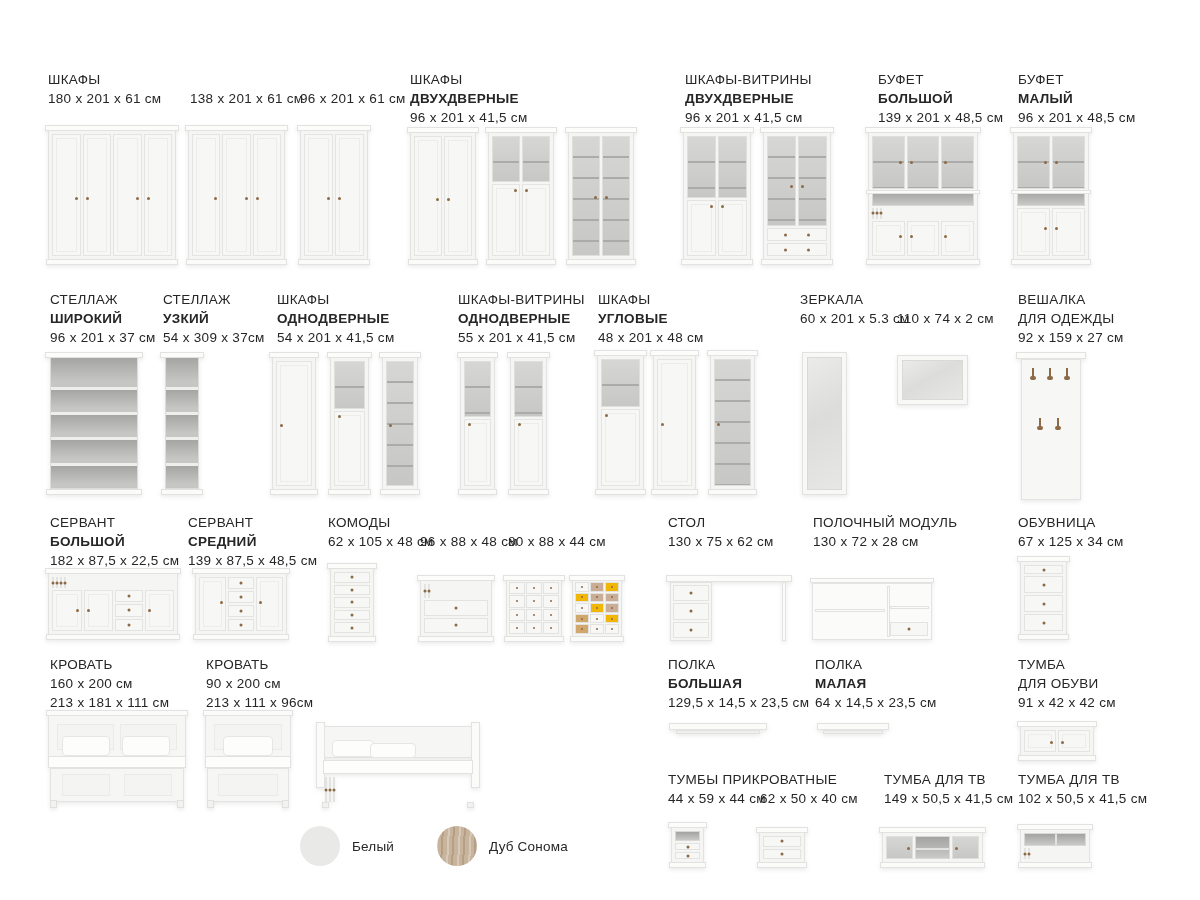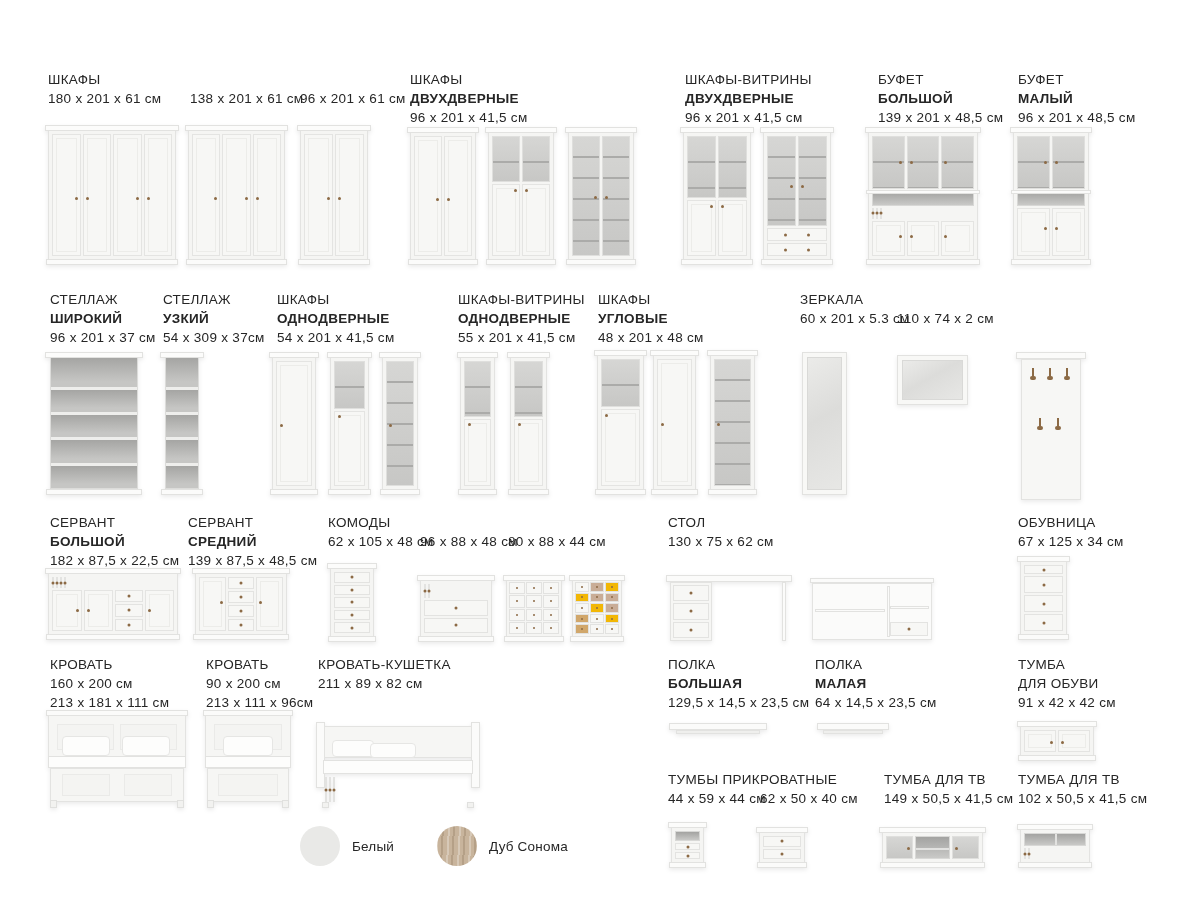--- a/index.html
+++ b/index.html
@@ -307,20 +307,25 @@
   </div>
   <div class="lg" style="left:800px;top:290px">
     <div class="ln">ЗЕРКАЛА</div>
   </div>
   <div class="lg" style="left:800px;top:309px">
     <div class="ld">60 х 201 х 5.3 см</div>
   </div>
   <div class="lg" style="left:897px;top:309px">
     <div class="ld">110 х 74 х 2 см</div>
   </div>
+  <div class="lg" style="left:1018px;top:290px">
+    <div class="ln">ВЕШАЛКА</div>
+    <div class="ln">ДЛЯ ОДЕЖДЫ</div>
+    <div class="ld">92 х 159 х 27 см</div>
+  </div>
 
   <div class="furn" style="left:48px;top:352px;width:92px;height:143px">
     <i class="crown"></i>
     <div class="shelves">
       <b class="sc" style="flex:1.3"></b>
         <b class="sc"></b>
         <b class="sc"></b>
         <b class="sc"></b>
         <b class="sc"></b>
     </div>
@@ -451,20 +456,24 @@
   </div>
   <div class="lg" style="left:420px;top:532px">
     <div class="ld">96 х 88 х 48 см</div>
   </div>
   <div class="lg" style="left:508px;top:532px">
     <div class="ld">80 х 88 х 44 см</div>
   </div>
   <div class="lg" style="left:668px;top:513px">
     <div class="ln">СТОЛ</div>
     <div class="ld">130 х 75 х 62 см</div>
+  </div>
+  <div class="lg" style="left:813px;top:513px">
+    <div class="ln">ПОЛОЧНЫЙ МОДУЛЬ</div>
+    <div class="ld">130 х 72 х 28 см</div>
   </div>
   <div class="lg" style="left:1018px;top:513px">
     <div class="ln">ОБУВНИЦА</div>
     <div class="ld">67 х 125 х 34 см</div>
   </div>
 
   <div class="furn" style="left:48px;top:568px;width:130px;height:72px">
     <i class="crown"></i>
     <div class="fbody" style="flex-direction:column">
       <span class="row" style="height:11px">
@@ -606,24 +615,20 @@
   <div class="lg" style="left:50px;top:655px">
     <div class="ln">КРОВАТЬ</div>
     <div class="ld">160 х 200 см</div>
     <div class="ld">213 х 181 х 111 см</div>
   </div>
   <div class="lg" style="left:206px;top:655px">
     <div class="ln">КРОВАТЬ</div>
     <div class="ld">90 х 200 см</div>
     <div class="ld">213 х 111 х 96см</div>
   </div>
-  <div class="lg" style="left:318px;top:655px">
-    <div class="ln">КРОВАТЬ-КУШЕТКА</div>
-    <div class="ld">211 х 89 х 82 см</div>
-  </div>
   <div class="lg" style="left:668px;top:655px">
     <div class="ln">ПОЛКА</div>
     <div class="lv">БОЛЬШАЯ</div>
     <div class="ld">129,5 х 14,5 х 23,5 см</div>
   </div>
   <div class="lg" style="left:815px;top:655px">
     <div class="ln">ПОЛКА</div>
     <div class="lv">МАЛАЯ</div>
     <div class="ld">64 х 14,5 х 23,5 см</div>
   </div>

